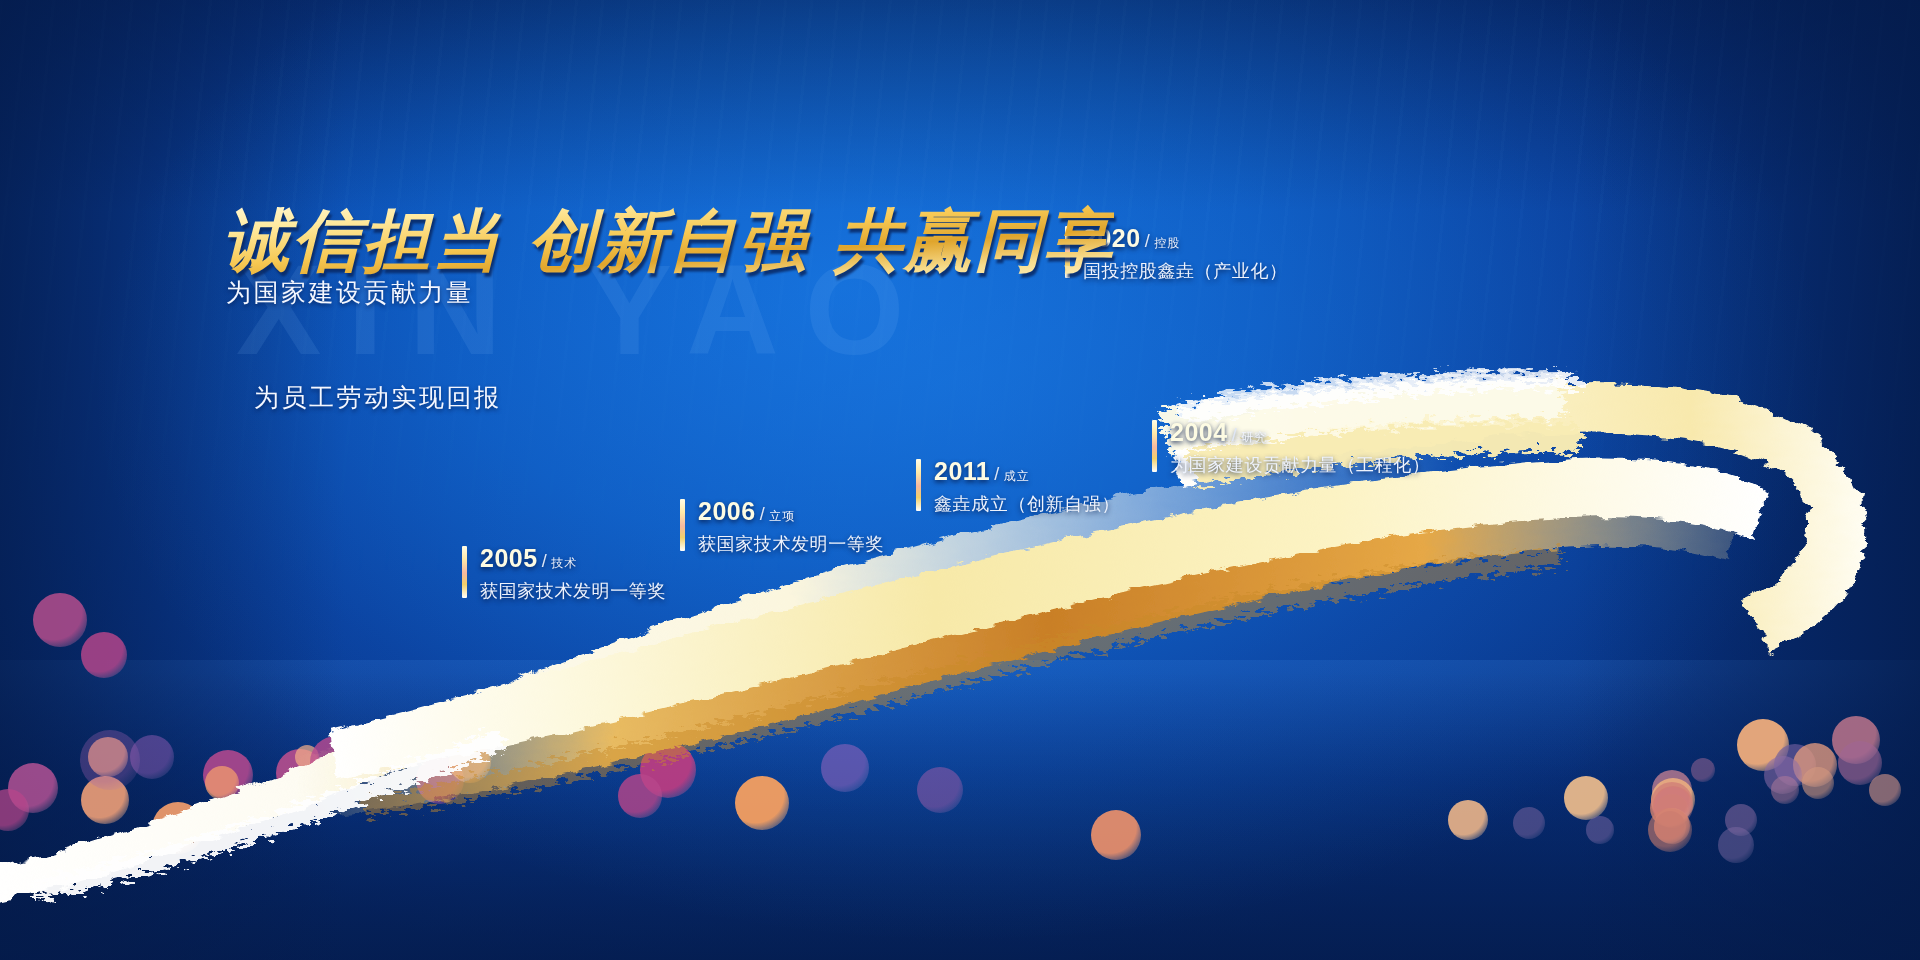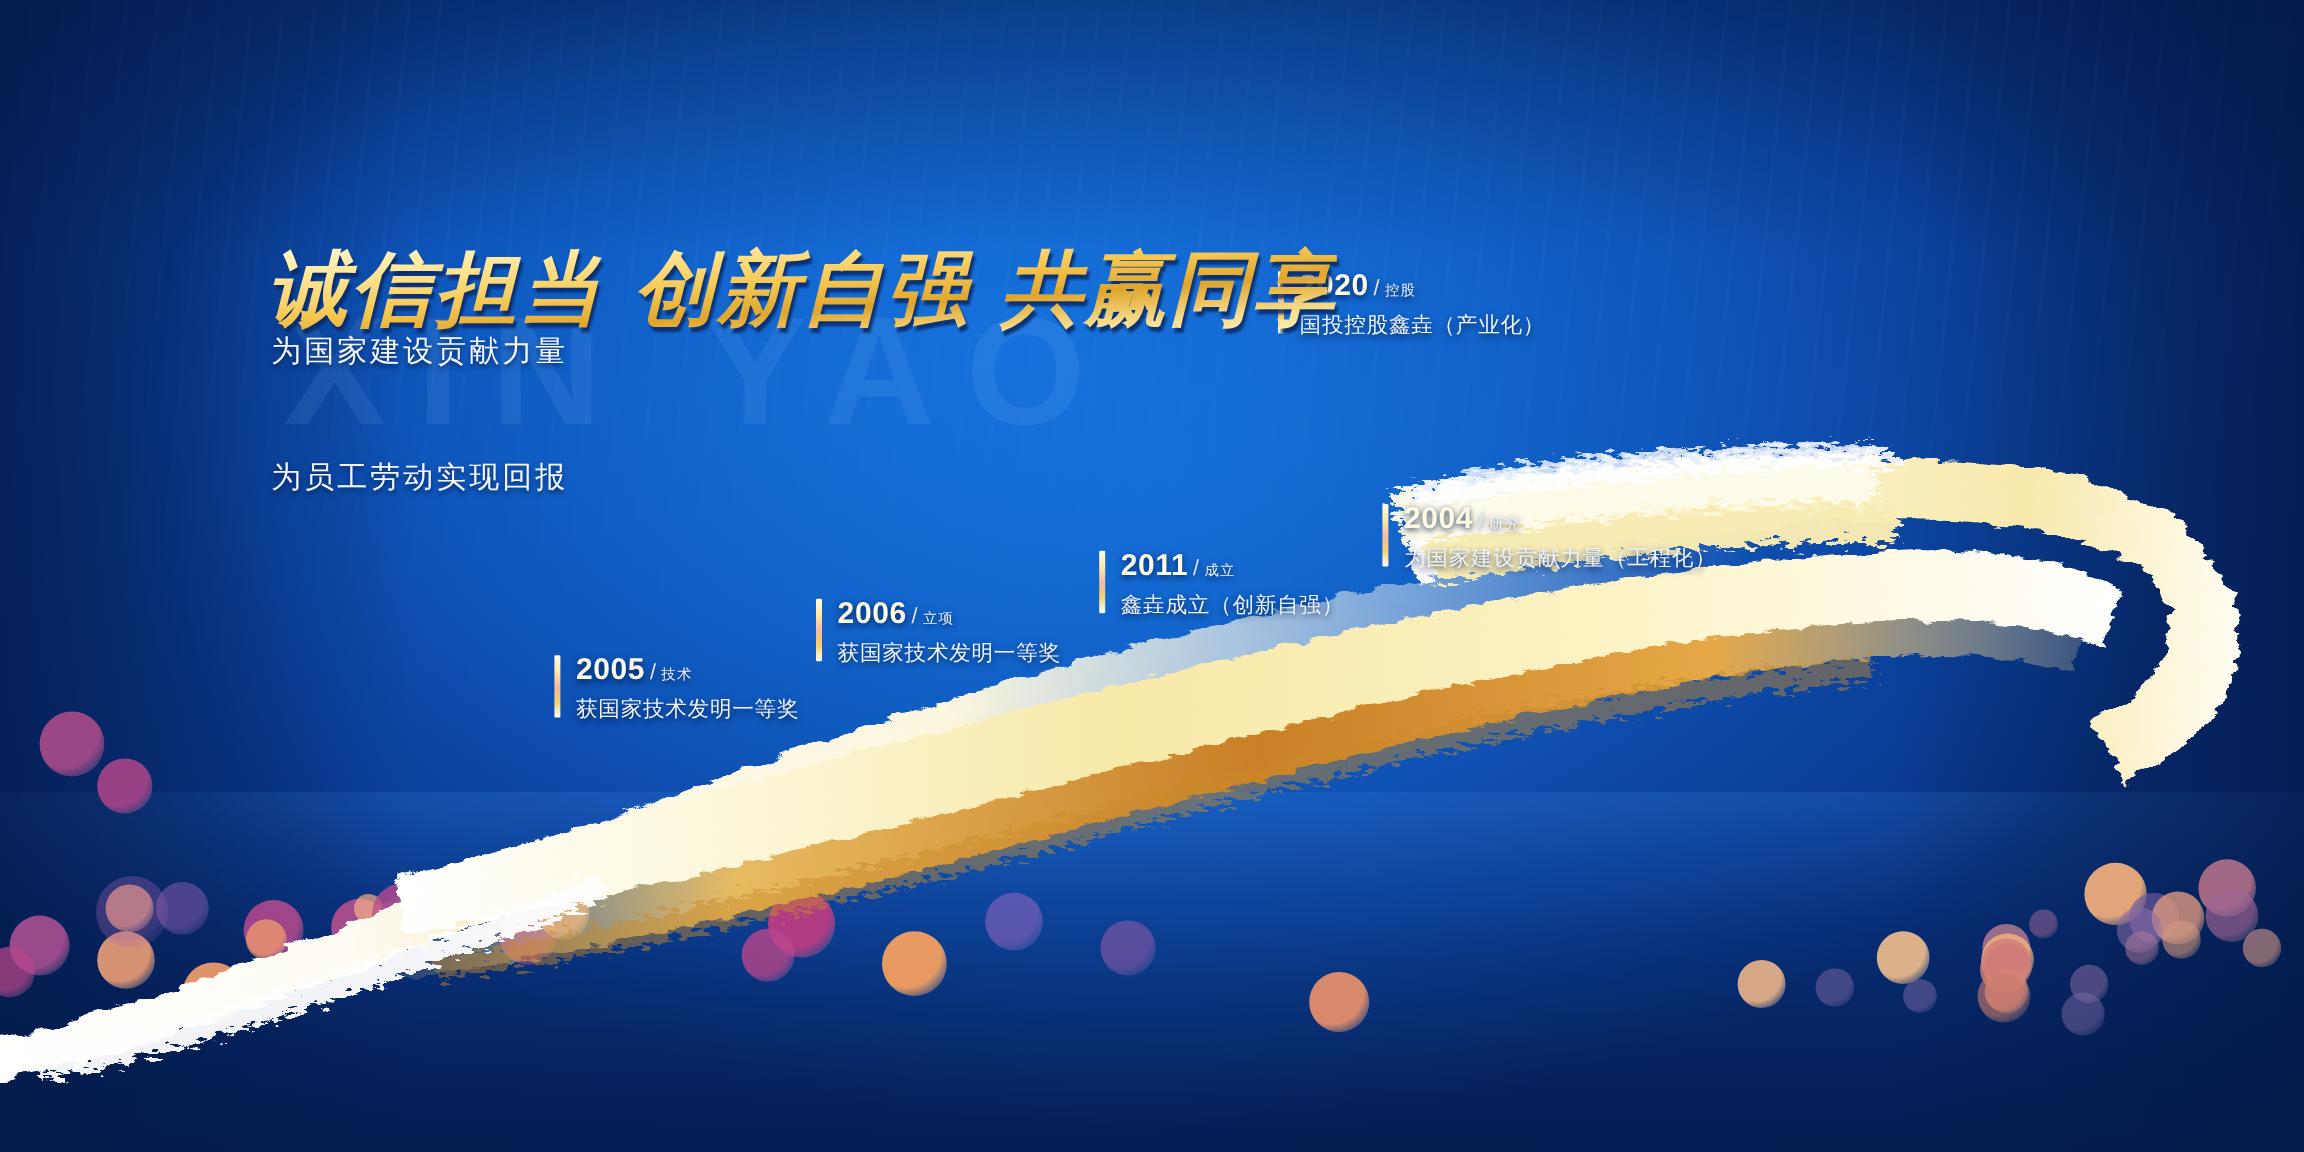--- a/index.html
+++ b/index.html
@@ -56,21 +56,21 @@
   .headline .gap{display:inline-block;width:26px;}
 
   
   .sub{
     position:absolute;left:226px;white-space:nowrap;
     font-size:25px;letter-spacing:2.5px;color:#f4f7ff;
     text-shadow:0 2px 4px rgba(4,28,80,.8);
   }
   .sub.s0{top:276px;text-align:center;}
   .sub.s1{top:337px;}
-  .sub.s2{top:381px;}
+  .sub.s2{top:381px;margin-left:28px;}
 
   
   #ribbon{position:absolute;left:0;top:0;width:1920px;height:960px;pointer-events:none;}
 
   
   .ms{position:absolute;}
   .ms .bar{
     position:absolute;left:0;top:2px;width:5px;height:52px;border-radius:1px;
     background:linear-gradient(180deg,#fffde8 0%,#ffe9a8 26%,#f6b9a0 52%,#f2d06a 74%,#ffffff 100%);
   }

